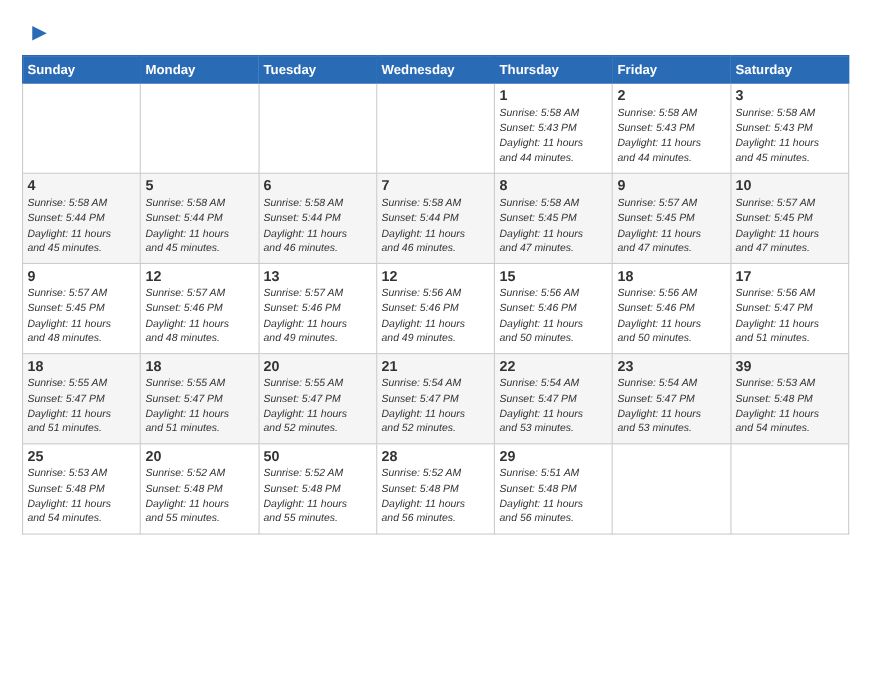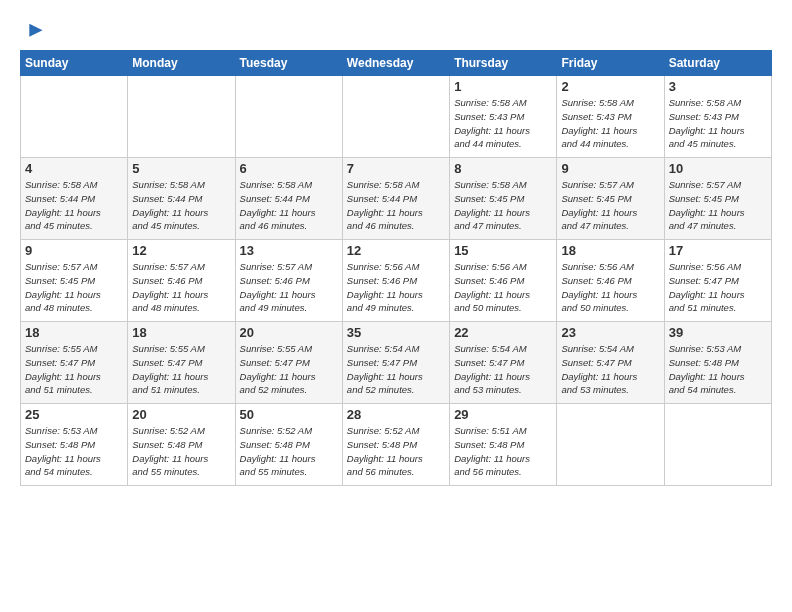--- a/index.html
+++ b/index.html
@@ -219,21 +219,21 @@
           </td>
           <td>
             <span class="day-number">18</span>
             <div class="day-info">Sunrise: 5:55 AM<br>Sunset: 5:47 PM<br>Daylight: 11 hours<br>and 51 minutes.</div>
           </td>
           <td>
             <span class="day-number">20</span>
             <div class="day-info">Sunrise: 5:55 AM<br>Sunset: 5:47 PM<br>Daylight: 11 hours<br>and 52 minutes.</div>
           </td>
           <td>
-            <span class="day-number">35</span>
+            <span class="day-number">21</span>
             <div class="day-info">Sunrise: 5:54 AM<br>Sunset: 5:47 PM<br>Daylight: 11 hours<br>and 52 minutes.</div>
           </td>
           <td>
             <span class="day-number">22</span>
             <div class="day-info">Sunrise: 5:54 AM<br>Sunset: 5:47 PM<br>Daylight: 11 hours<br>and 53 minutes.</div>
           </td>
           <td>
             <span class="day-number">23</span>
             <div class="day-info">Sunrise: 5:54 AM<br>Sunset: 5:47 PM<br>Daylight: 11 hours<br>and 53 minutes.</div>
           </td>

